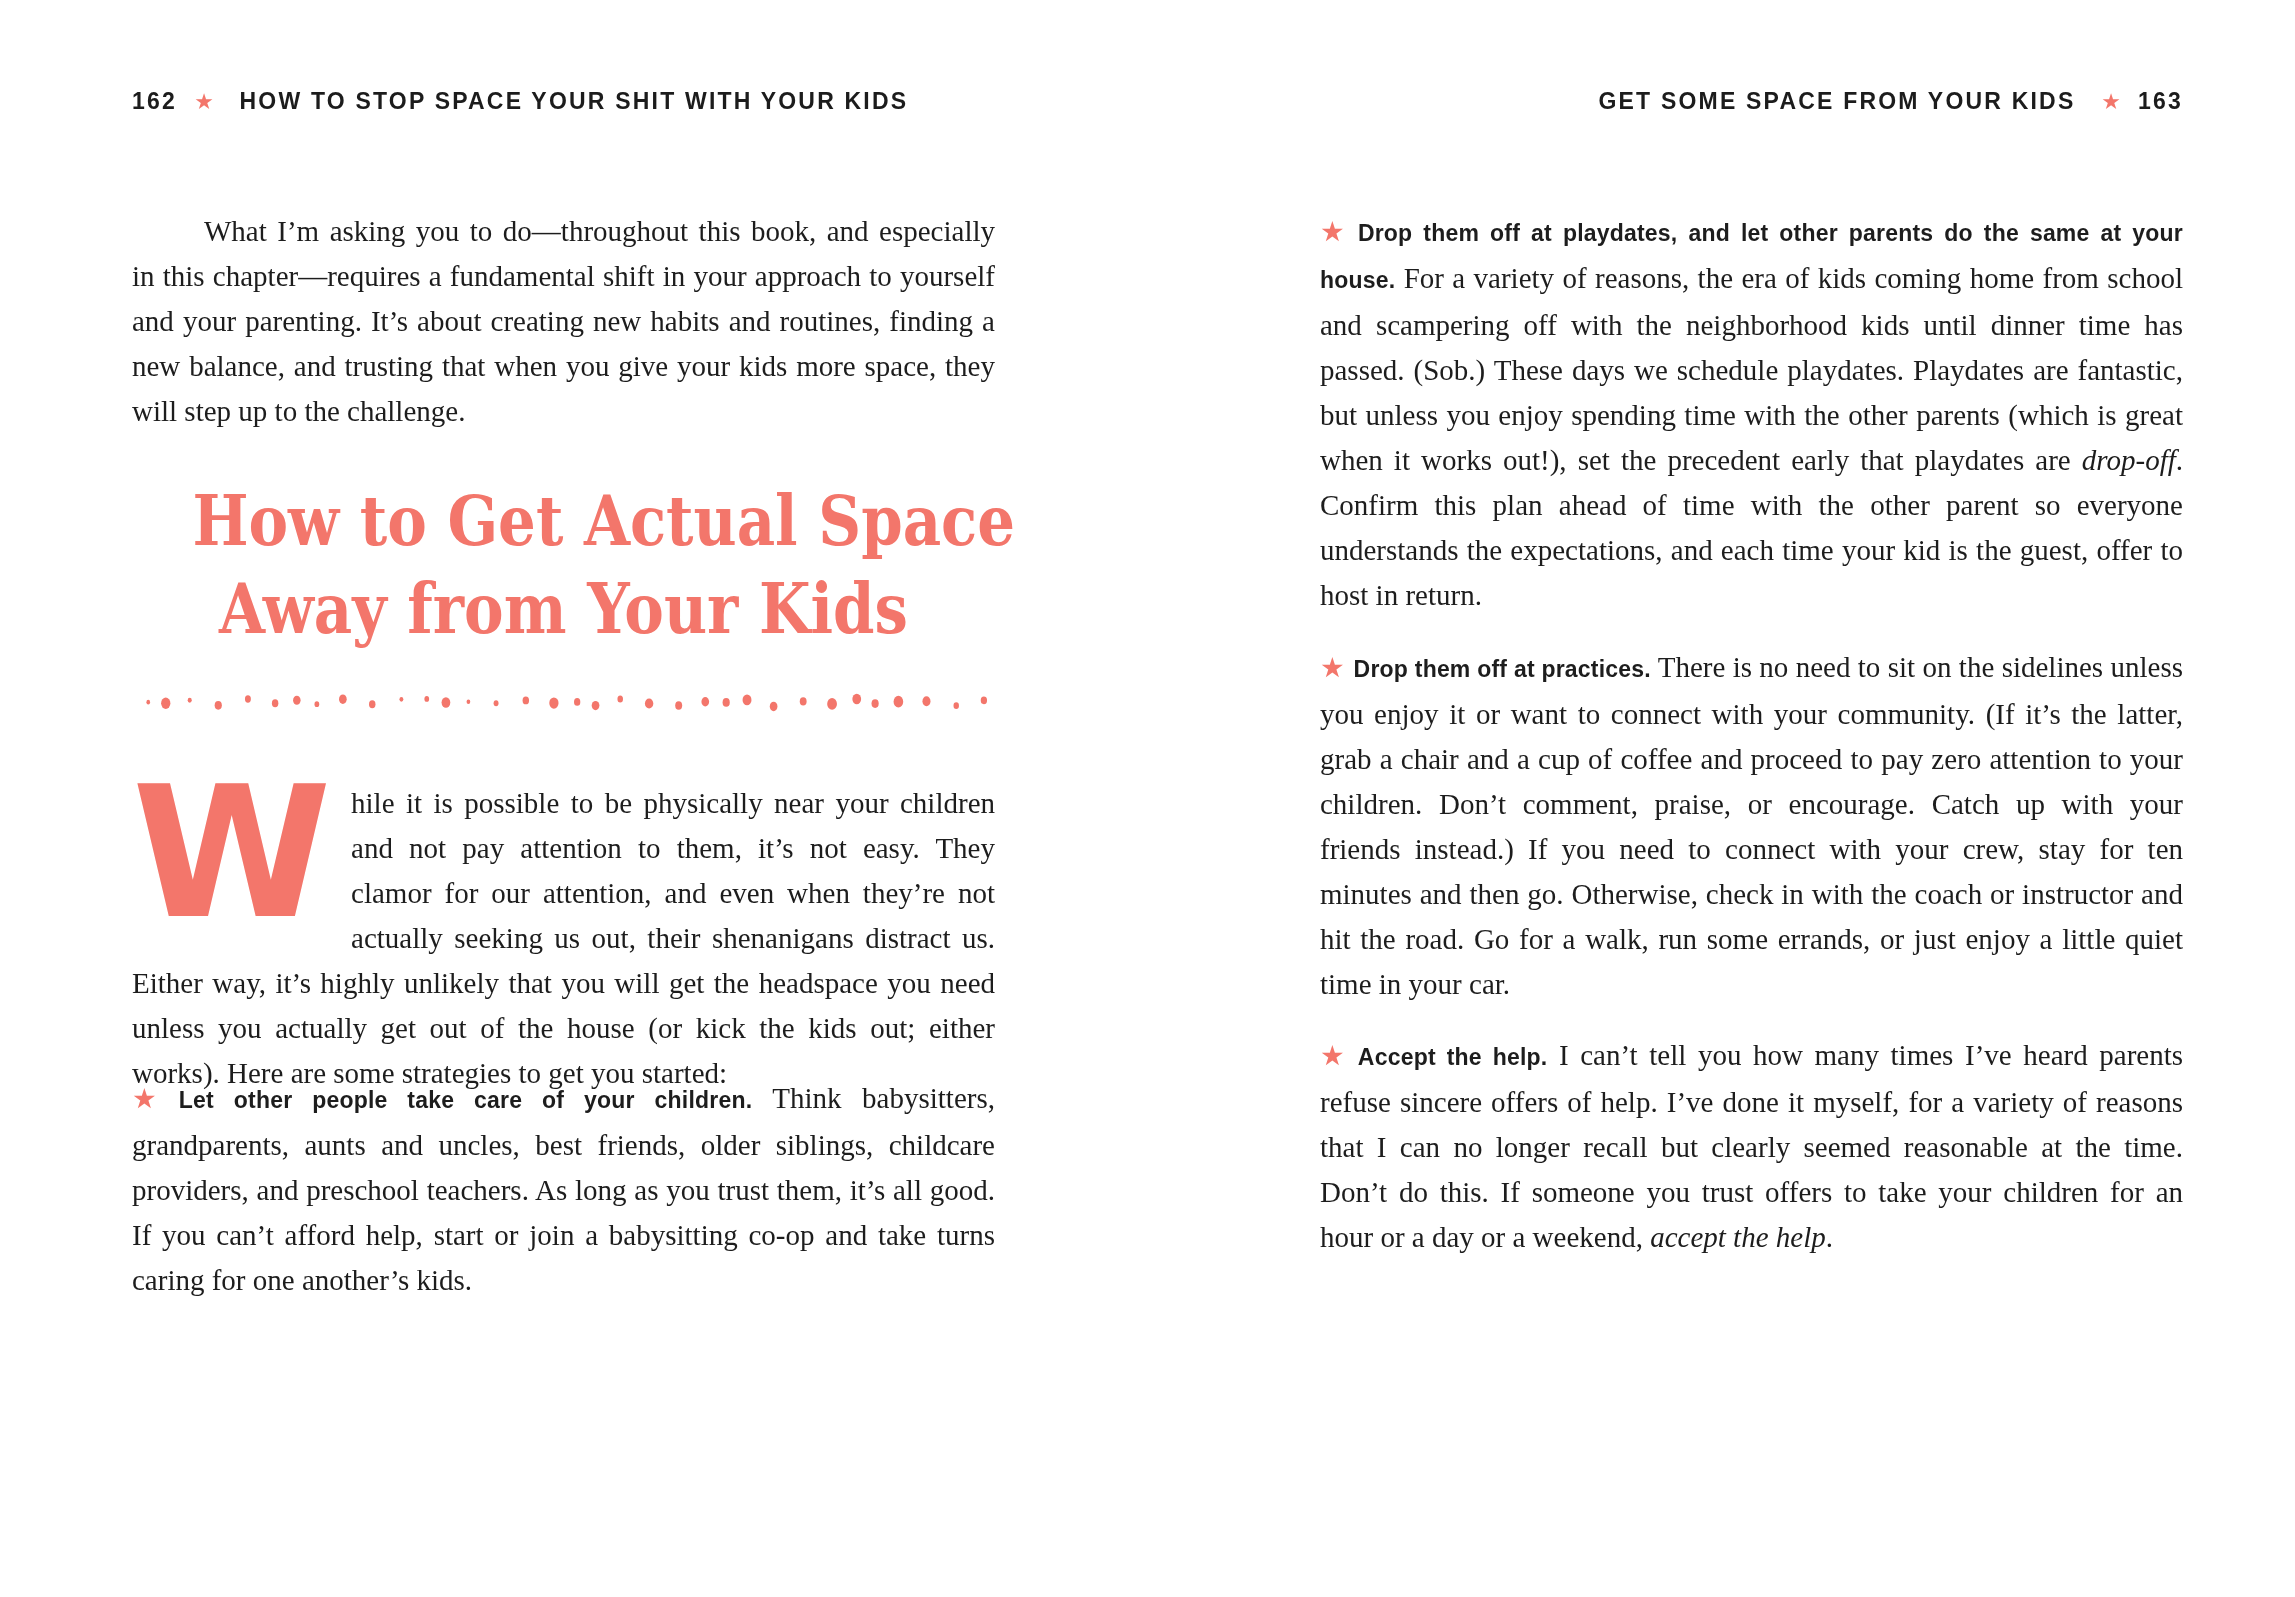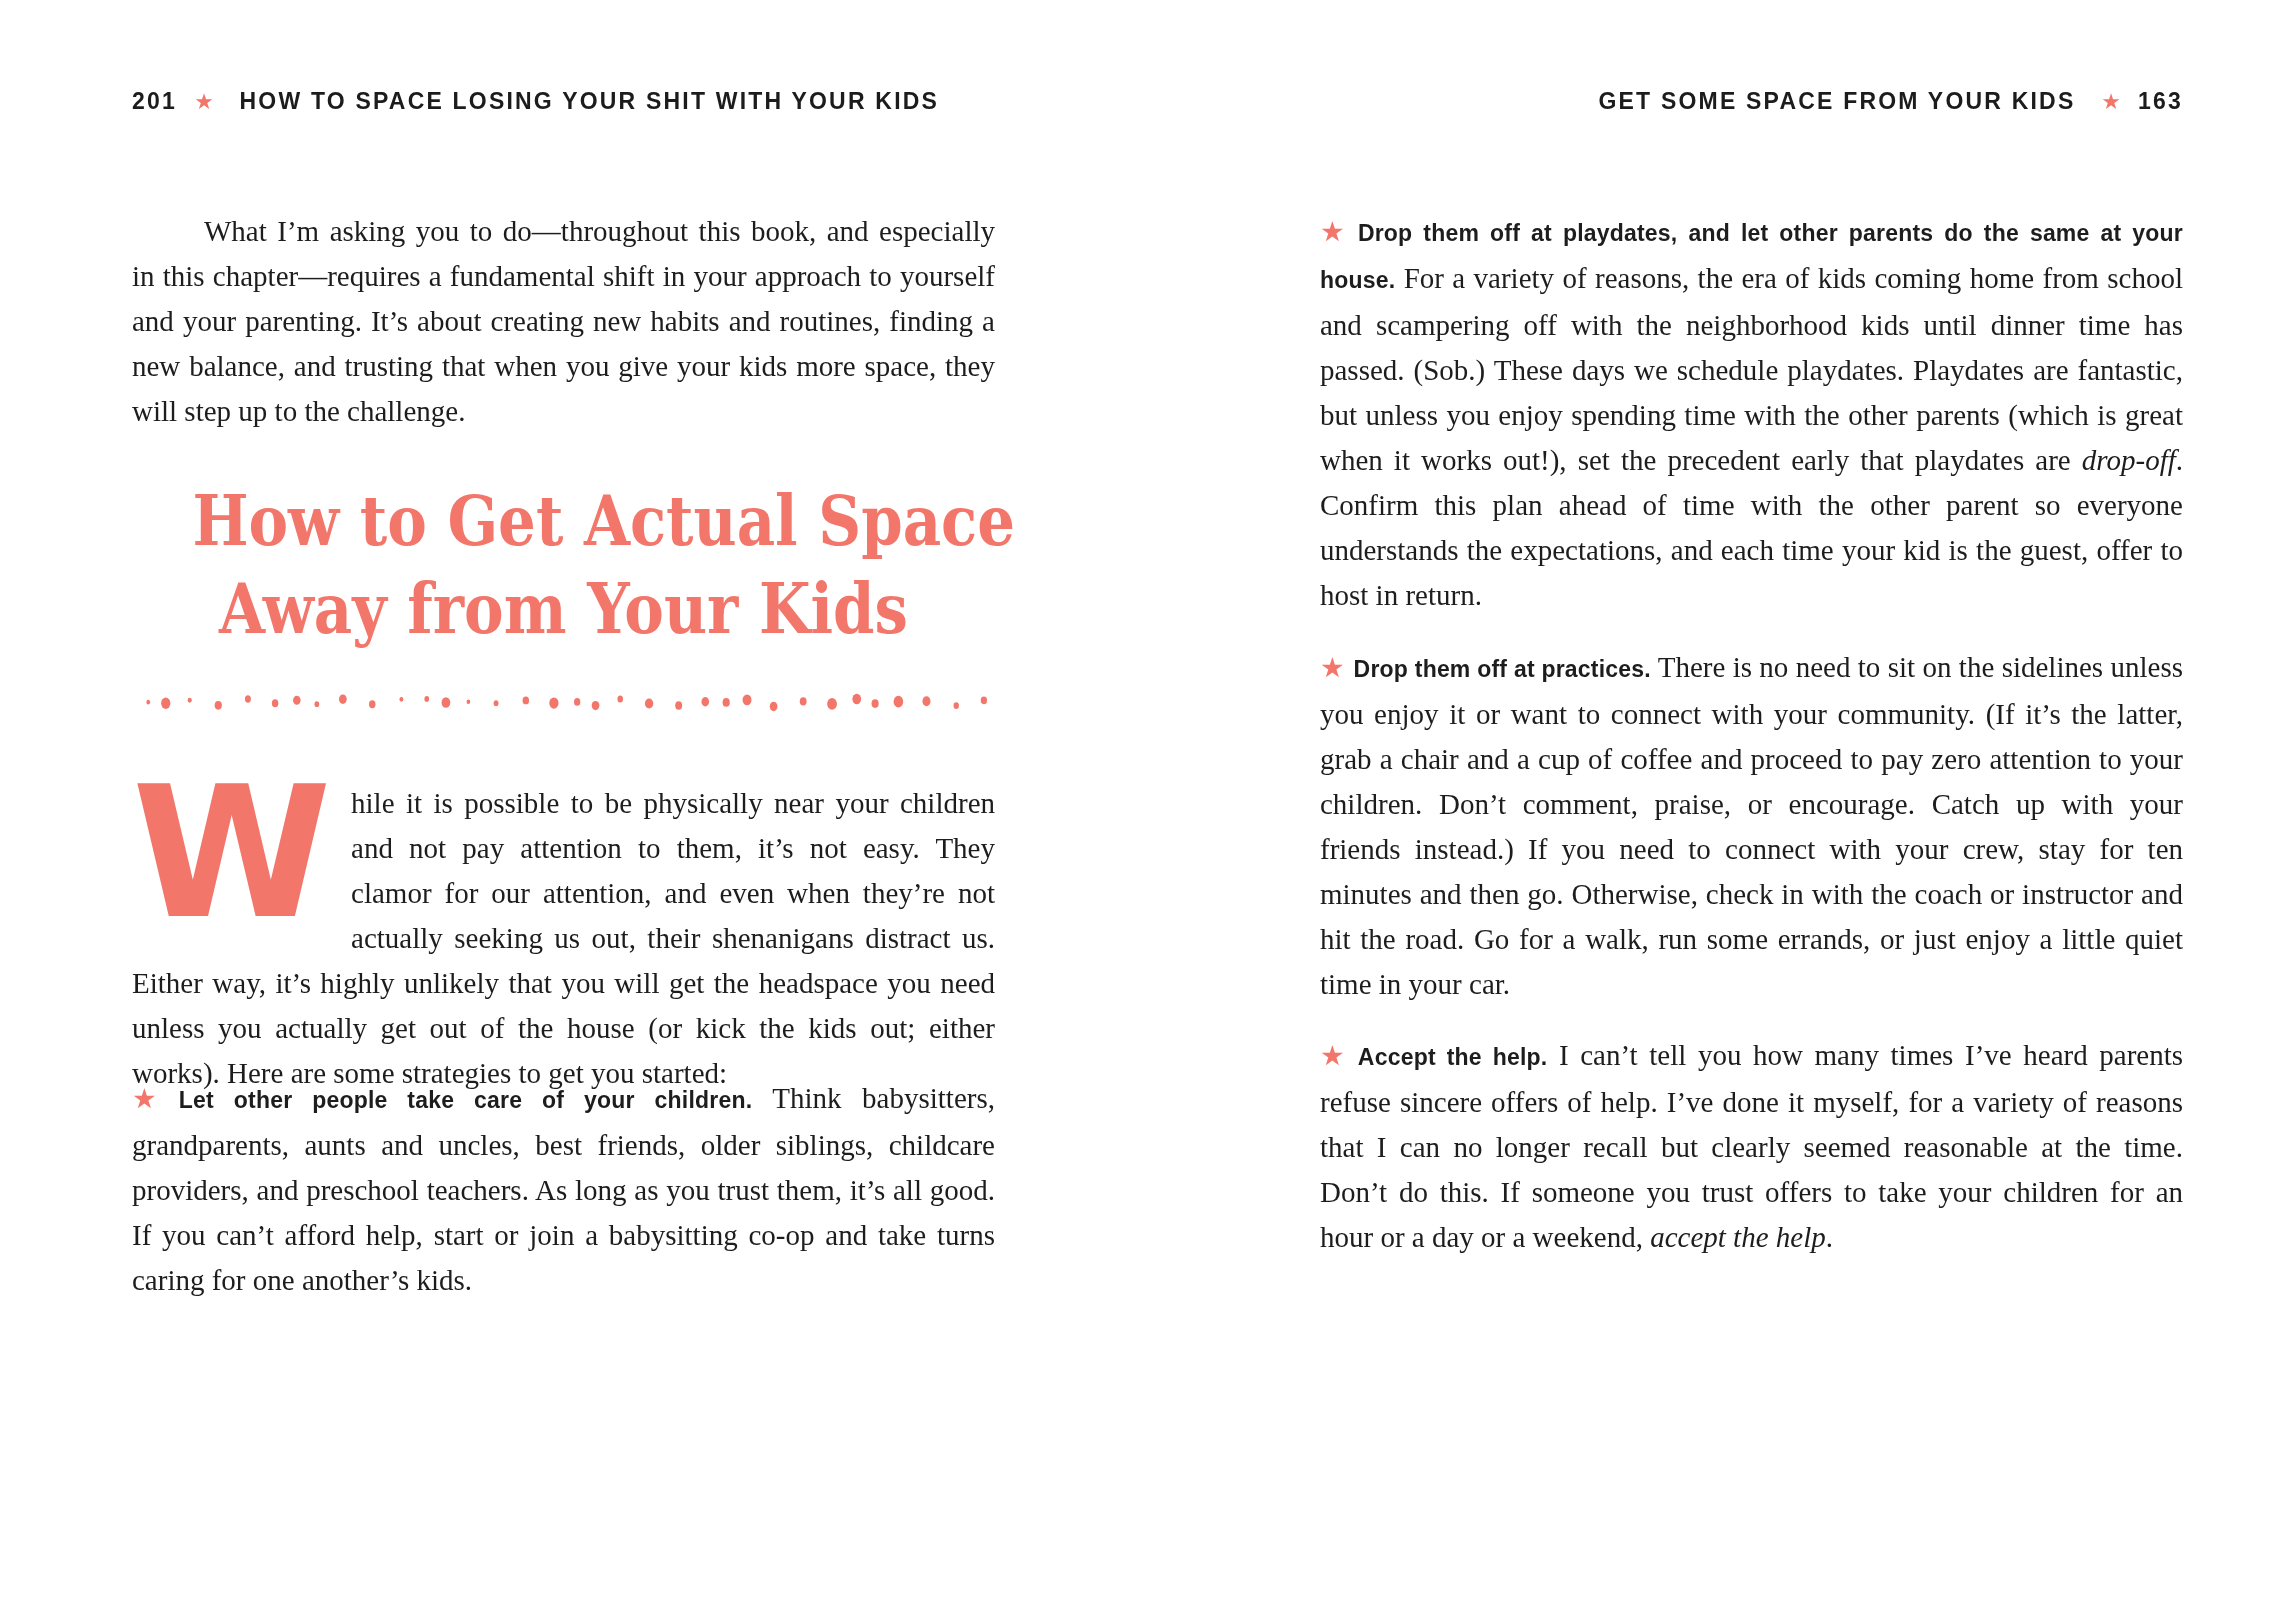--- a/index.html
+++ b/index.html
@@ -52,23 +52,23 @@
   .bullet .lead {
     font-family:Liberation Sans, sans-serif; font-weight:bold;
     font-size:23px; letter-spacing:0.2px;
   }
   .bullet em { }
 </style>
 </head>
 <body>
 
 <div class="running-head" id="head-left">
-  <span>201</span>
+  <span>162</span>
   &nbsp;<span class="star">★</span>&nbsp;&nbsp;
-  <span>HOW TO SPACE LOSING YOUR SHIT WITH YOUR KIDS</span>
+  <span>HOW TO STOP SPACE YOUR SHIT WITH YOUR KIDS</span>
 </div>
 <div class="running-head" id="head-right">
   <span>GET SOME SPACE FROM YOUR KIDS</span>
   &nbsp;&nbsp;<span class="star">★</span>&nbsp;
   <span>163</span>
 </div>
 
 <div class="col" id="col-left">
   <p class="body-text" id="intro">What I’m asking you to do—throughout this book, and especially in this chapter—requires a fundamental shift in your approach to yourself and your parenting. It’s about creating new habits and routines, finding a new balance, and trusting that when you give your kids more space, they will step up to the challenge.</p>
 

